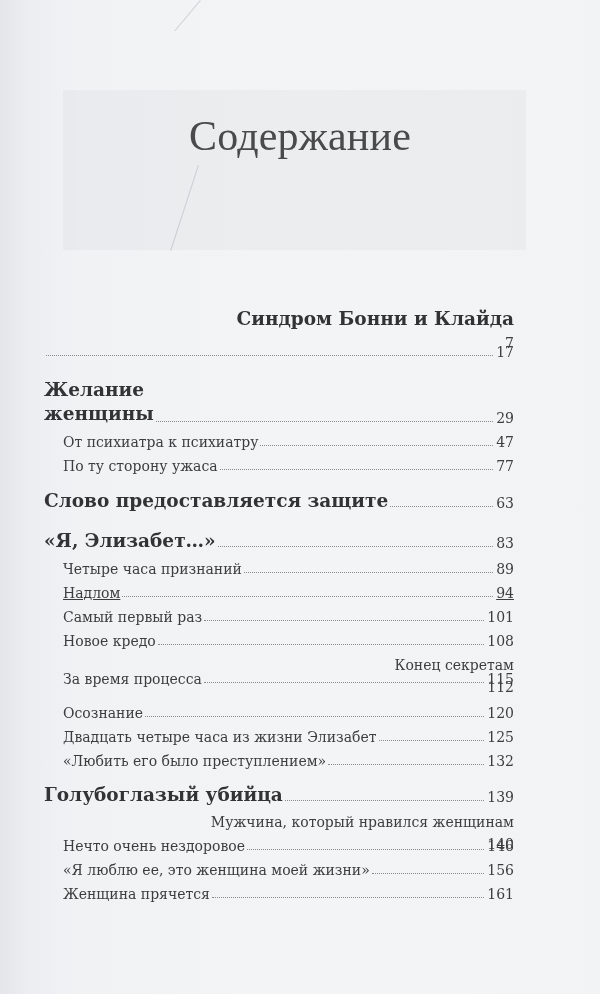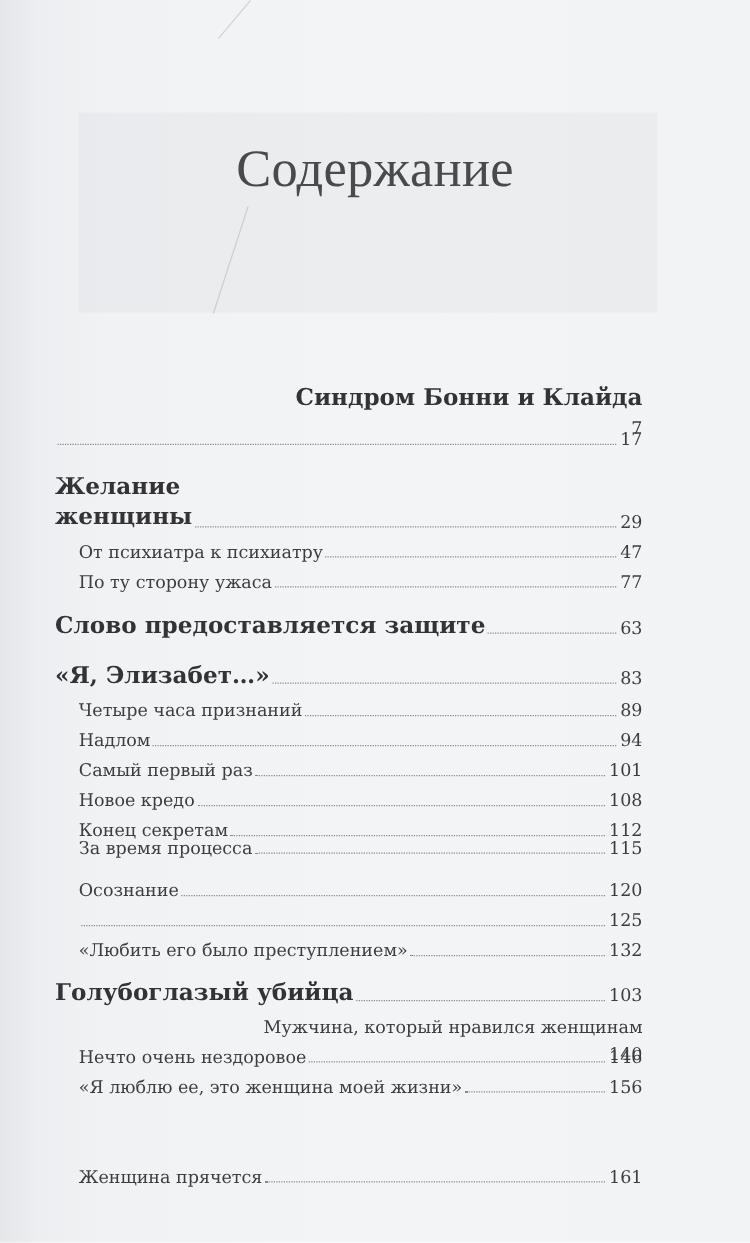--- a/index.html
+++ b/index.html
@@ -151,91 +151,92 @@
       <span class="leader"></span>
       <span class="page-num">83</span>
     </div>
 
     <div class="row section" style="top:261px;">
       <span class="label">Четыре часа признаний</span>
       <span class="leader"></span>
       <span class="page-num">89</span>
     </div>
 
-    <div class="row section" style="top:285px;">
+    <div class="row section" style="top:285px;text-decoration:underline;">
       <span class="label">Надлом</span>
       <span class="leader"></span>
       <span class="page-num">94</span>
     </div>
 
     <div class="row section" style="top:309px;">
       <span class="label">Самый первый раз</span>
       <span class="leader"></span>
       <span class="page-num">101</span>
     </div>
 
     <div class="row section" style="top:333px;">
       <span class="label">Новое кредо</span>
       <span class="leader"></span>
       <span class="page-num">108</span>
     </div>
 
-    <div class="row section" style="top:357px;">
+    <div class="row section" style="top:357px;flex-direction:column;">
       <span class="label">Конец секретам</span>
       <span class="leader"></span>
       <span class="page-num">112</span>
     </div>
 
     <div class="row section" style="top:371px;">
       <span class="label">За время процесса</span>
       <span class="leader"></span>
       <span class="page-num">115</span>
     </div>
 
     <div class="row section" style="top:405px;">
       <span class="label">Осознание</span>
       <span class="leader"></span>
       <span class="page-num">120</span>
     </div>
 
     <div class="row section" style="top:429px;">
+      <span class="label">Двадцать четыре часа из жизни Элизабет</span>
       <span class="leader"></span>
       <span class="page-num">125</span>
     </div>
 
     <div class="row section" style="top:453px;">
       <span class="label">«Любить его было преступлением»</span>
       <span class="leader"></span>
       <span class="page-num">132</span>
     </div>
 
     <div class="row chapter" style="top:484px;">
       <span class="label">Голубоглазый убийца</span>
       <span class="leader"></span>
-      <span class="page-num">103</span>
+      <span class="page-num">139</span>
     </div>
 
     <div class="row section" style="top:514px;flex-direction:column;">
       <span class="label">Мужчина, который нравился женщинам</span>
       <span class="leader"></span>
       <span class="page-num">140</span>
     </div>
 
     <div class="row section" style="top:538px;">
       <span class="label">Нечто очень нездоровое</span>
       <span class="leader"></span>
       <span class="page-num">146</span>
     </div>
 
     <div class="row section" style="top:562px;">
       <span class="label">«Я люблю ее, это женщина моей жизни»</span>
       <span class="leader"></span>
       <span class="page-num">156</span>
     </div>
 
-    <div class="row section" style="top:586px;margin-top:48px;">
+    <div class="row section" style="top:586px;">
       <span class="label">Женщина прячется</span>
       <span class="leader"></span>
       <span class="page-num">161</span>
     </div>
 
   </div>
 </div>
 
 </body></html>

